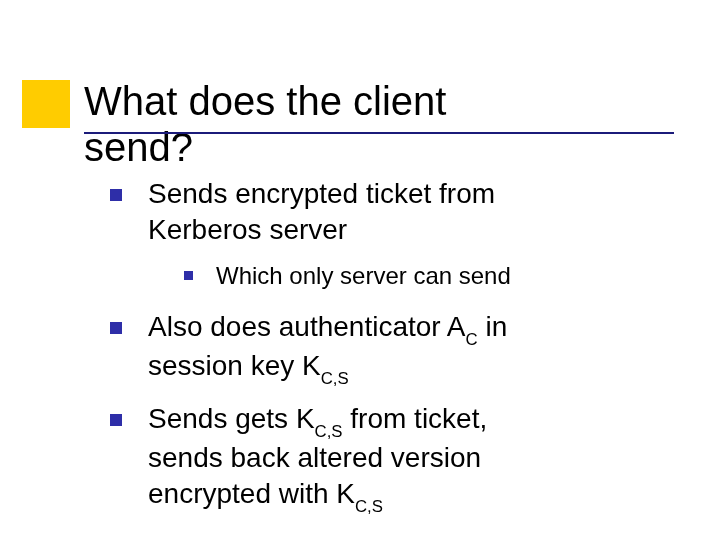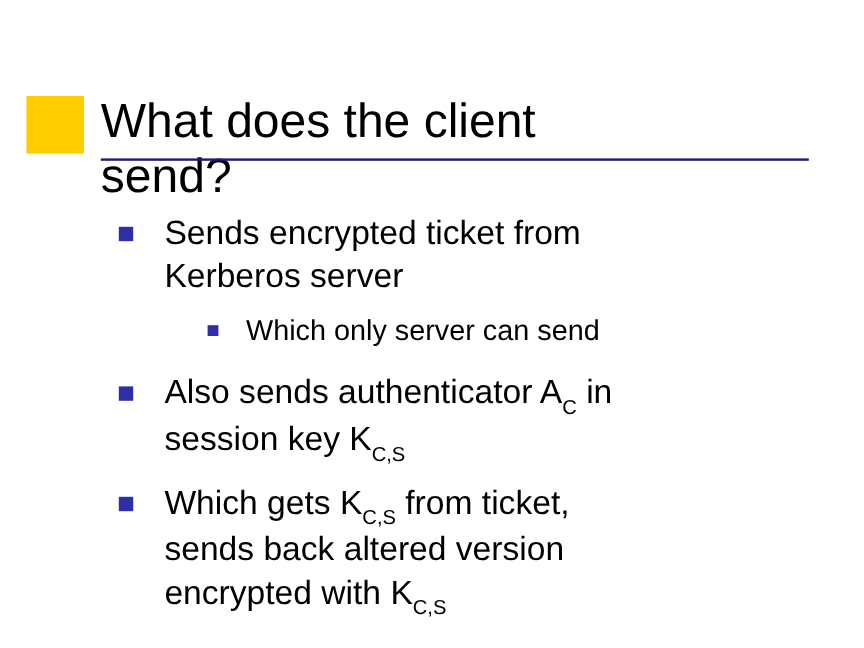--- a/index.html
+++ b/index.html
@@ -44,21 +44,21 @@
     position: absolute;
     left: 0;
     top: 54px;
     width: 590px;
     height: 2px;
     background: #1b1b7a;
     z-index: 0;
   }
   .body {
     position: absolute;
-    left: 99px;
+    left: 110px;
     top: 176px;
     right: 60px;
     font-size: 28px;
     line-height: 1.28;
   }
   .lvl1 {
     position: relative;
     padding-left: 38px;
     margin-bottom: 14px;
   }
@@ -111,22 +111,22 @@
       <span>Sends encrypted ticket from Kerberos server</span>
 
       <div class="lvl2">
         <span class="sq"></span>
         <span>Which only server can send</span>
       </div>
     </div>
 
     <div class="lvl1">
       <span class="sq"></span>
-      <span><span>Also sends authenticator A</span><span class="sub">C</span><span> in session key K</span><span class="sub">C,S</span></span>
+      <span><span>Also does authenticator A</span><span class="sub">C</span><span> in session key K</span><span class="sub">C,S</span></span>
     </div>
 
     <div class="lvl1">
       <span class="sq"></span>
-      <span><span>Which gets K</span><span class="sub">C,S</span><span> from ticket, sends back altered version encrypted with K</span><span class="sub">C,S</span></span>
+      <span><span>Sends gets K</span><span class="sub">C,S</span><span> from ticket, sends back altered version encrypted with K</span><span class="sub">C,S</span></span>
     </div>
 
   </div>
 </div>
 
 </body></html>

